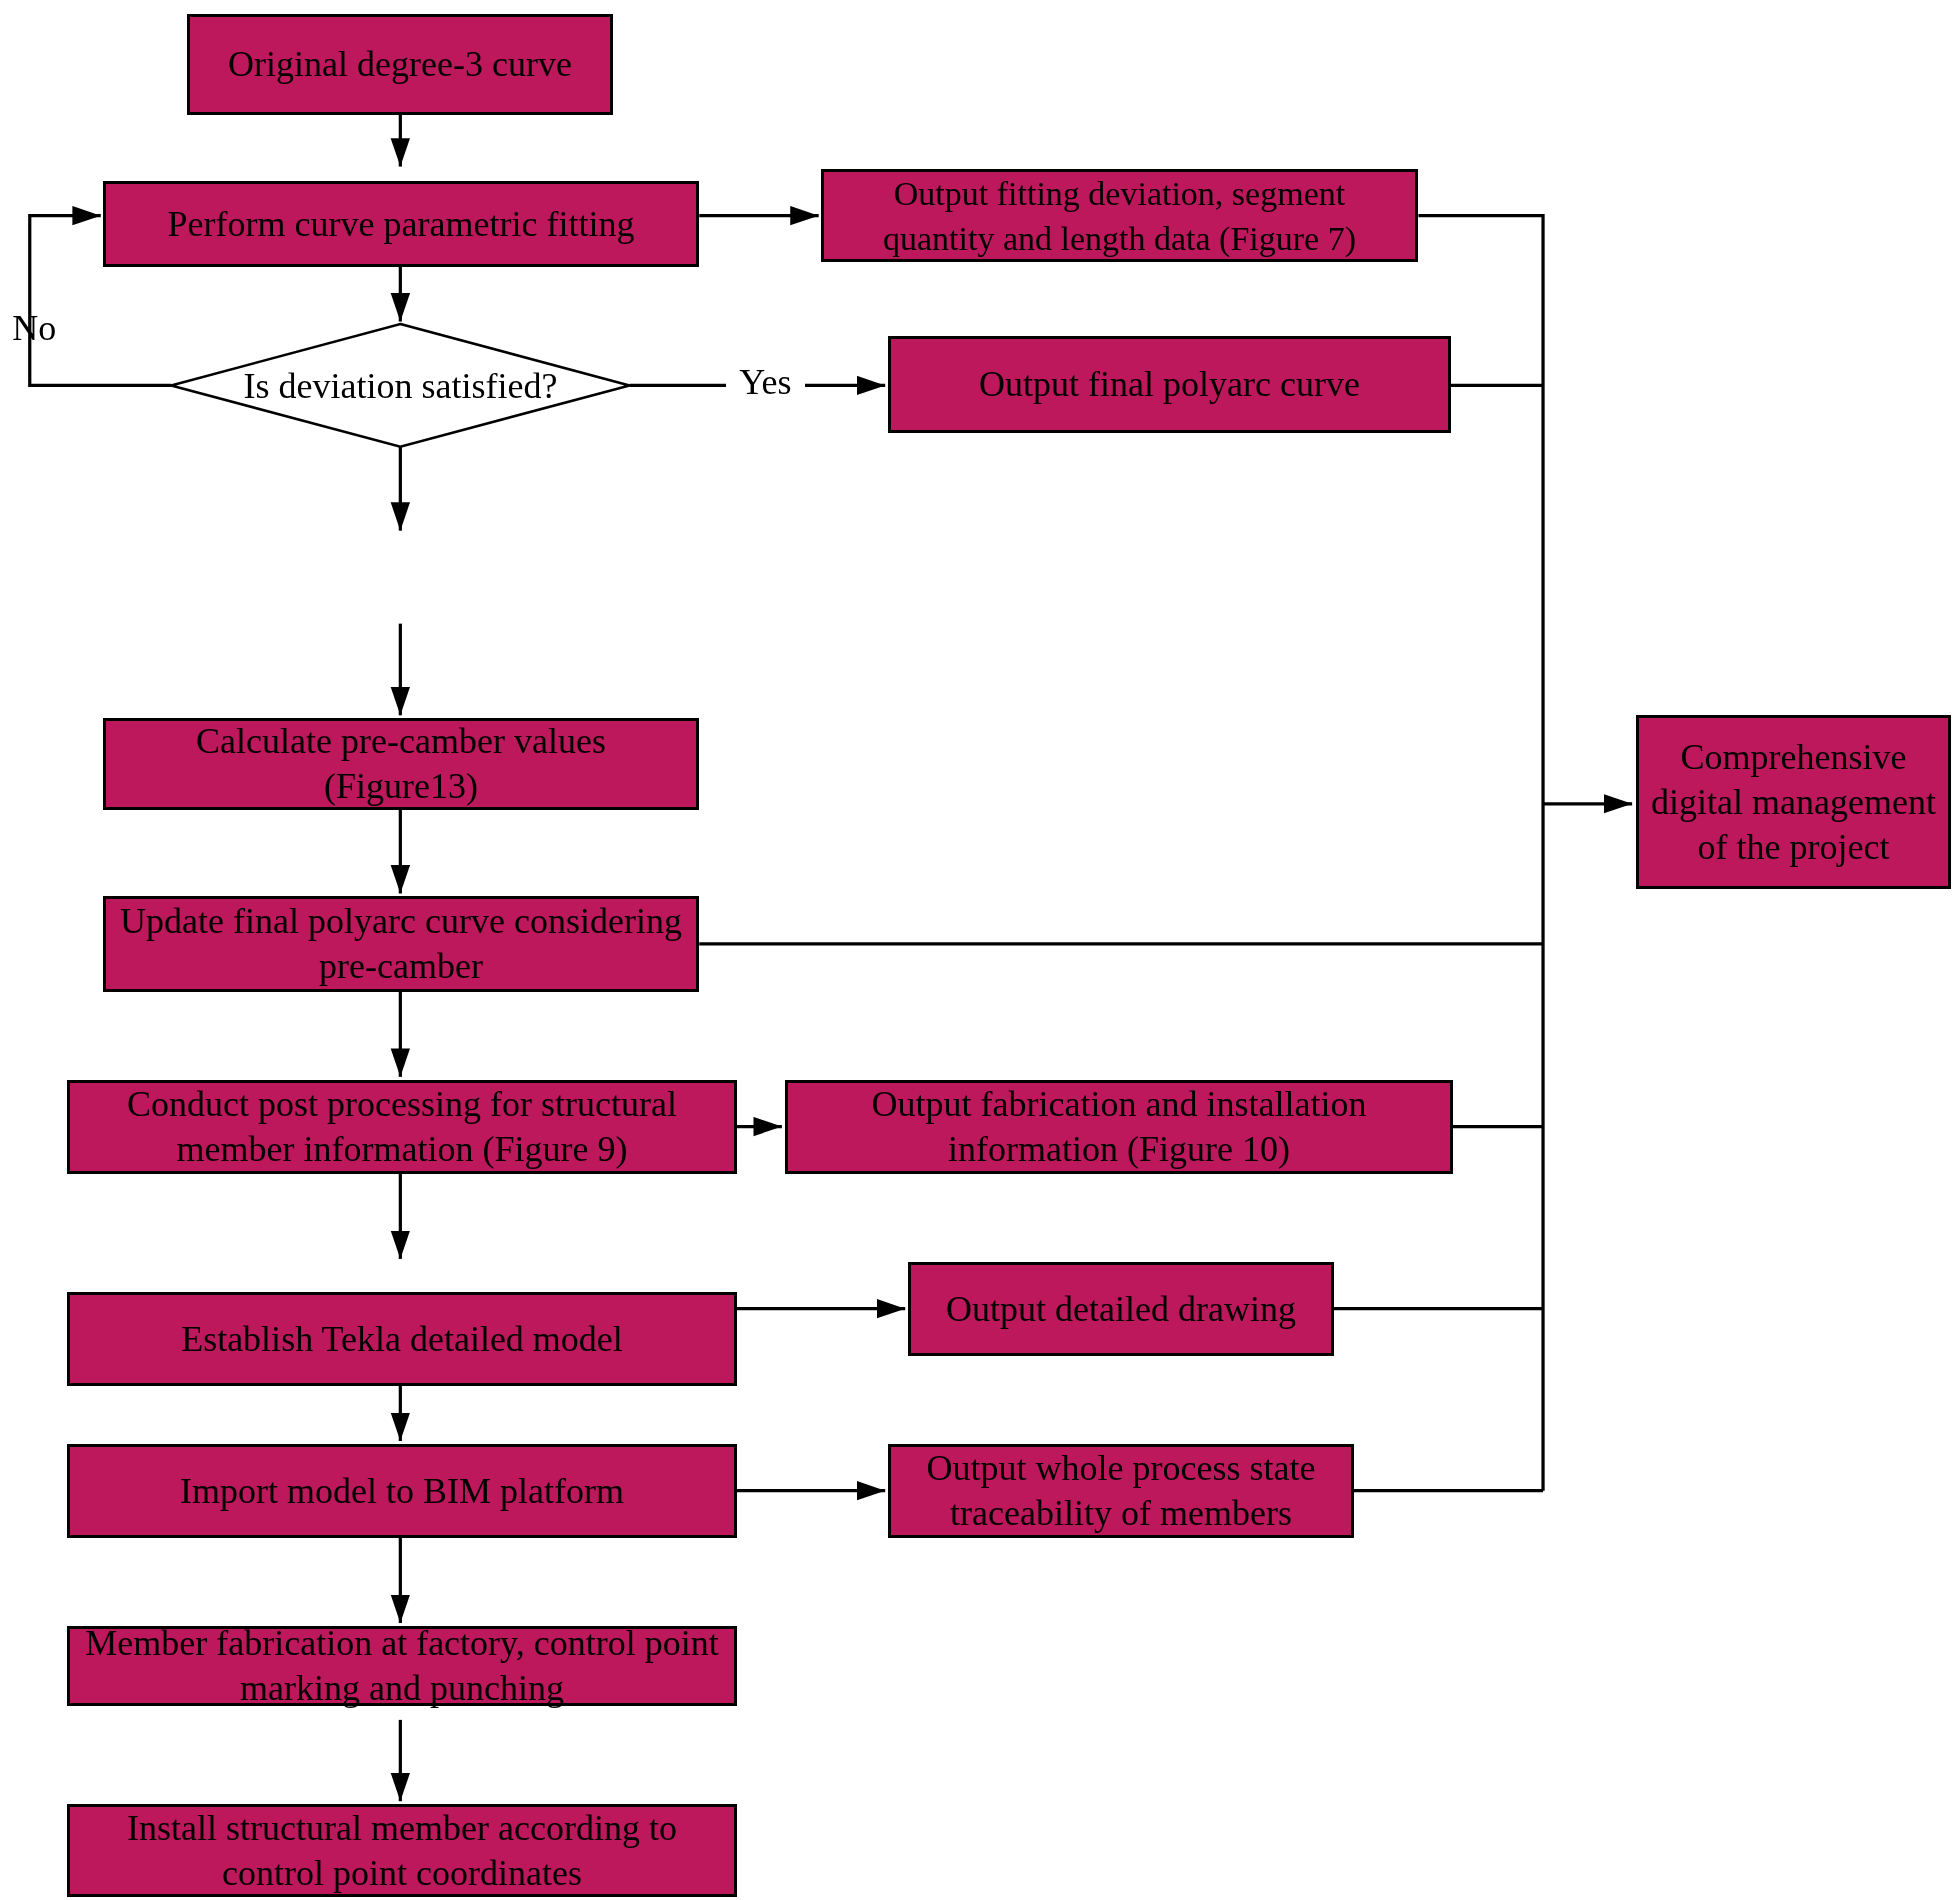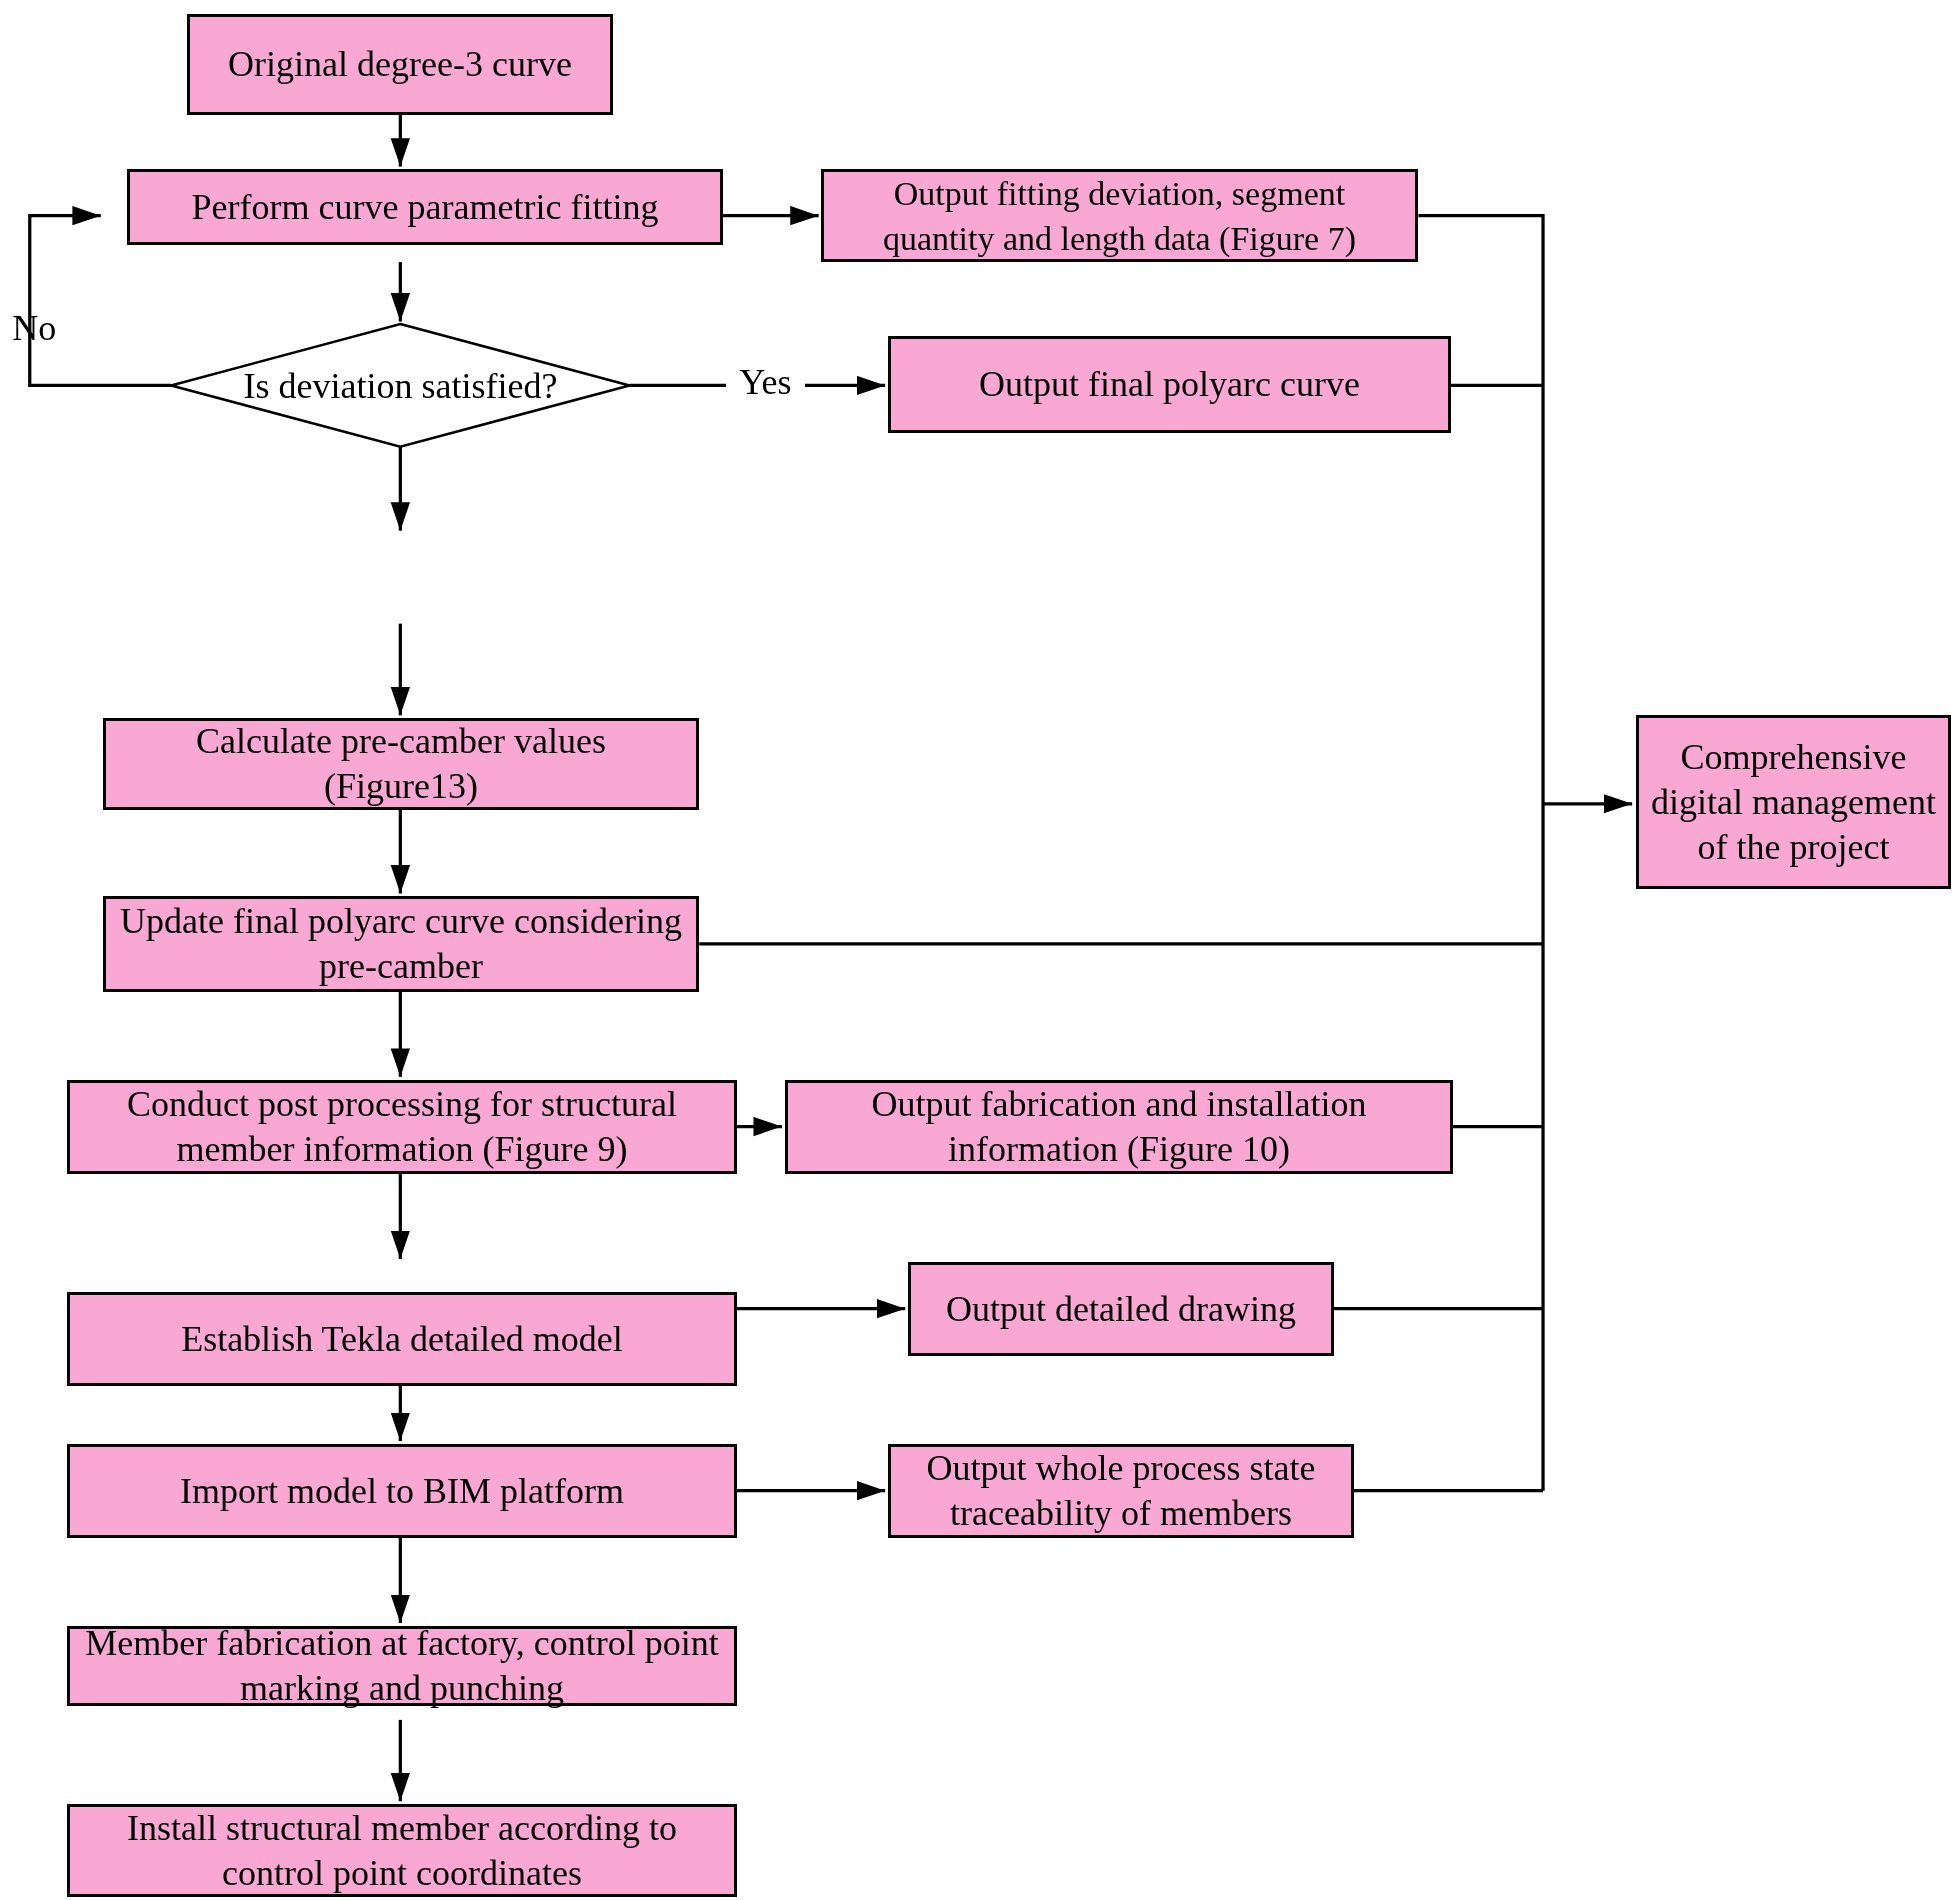--- a/index.html
+++ b/index.html
@@ -18,39 +18,39 @@
   .wires {
     position: absolute;
     left: 0;
     top: 0;
     width: 1955px;
     height: 1900px;
   }
   .node {
     position: absolute;
     box-sizing: border-box;
-    background: #f9a8d4;
+    background: #be185d;
     border: 3.9px solid #000000;
     display: flex;
     align-items: center;
     justify-content: center;
     text-align: center;
     font-size: 36px;
     line-height: 45px;
     padding: 2.6px 11.6px;
   }
   .edge-label {
     position: absolute;
     font-size: 36px;
     line-height: 39px;
     text-align: center;
   }
   
   #n-original        { left: 187px;  top: 14px;   width: 426px;  height: 101px; }
-  #n-perform         { left: 103px;  top: 169px;  width: 596px;  height: 76px; margin-left: 24px; }
+  #n-perform         { left: 103px;  top: 181px;  width: 596px;  height: 86px; }
   #n-fitting-output  { left: 821px; top: 169px;  width: 597px;  height: 93px; font-size: 34px; }
   #n-decision        { left: 207px;  top: 349px;  width: 387px;  height: 74px; border: none; background: transparent; }
   #n-final-polyarc   { left: 888px; top: 336px;  width: 563px;  height: 97px; }
   #n-simulation      { left: 103px;  top: 533px;  width: 596px;  height: 90px; }
   #n-precamber       { left: 103px;  top: 718px; width: 596px;  height: 92px; }
   #n-update          { left: 103px;  top: 896px; width: 596px;  height: 96px; }
   #n-postproc        { left: 67px;  top: 1080px; width: 670px; height: 94px; }
   #n-fab-output      { left: 785px; top: 1080px; width: 668px; height: 94px; }
   #n-tekla           { left: 67px;  top: 1292px; width: 670px; height: 94px; }
   #n-drawing-output  { left: 908px; top: 1262px; width: 426px;  height: 94px; }

